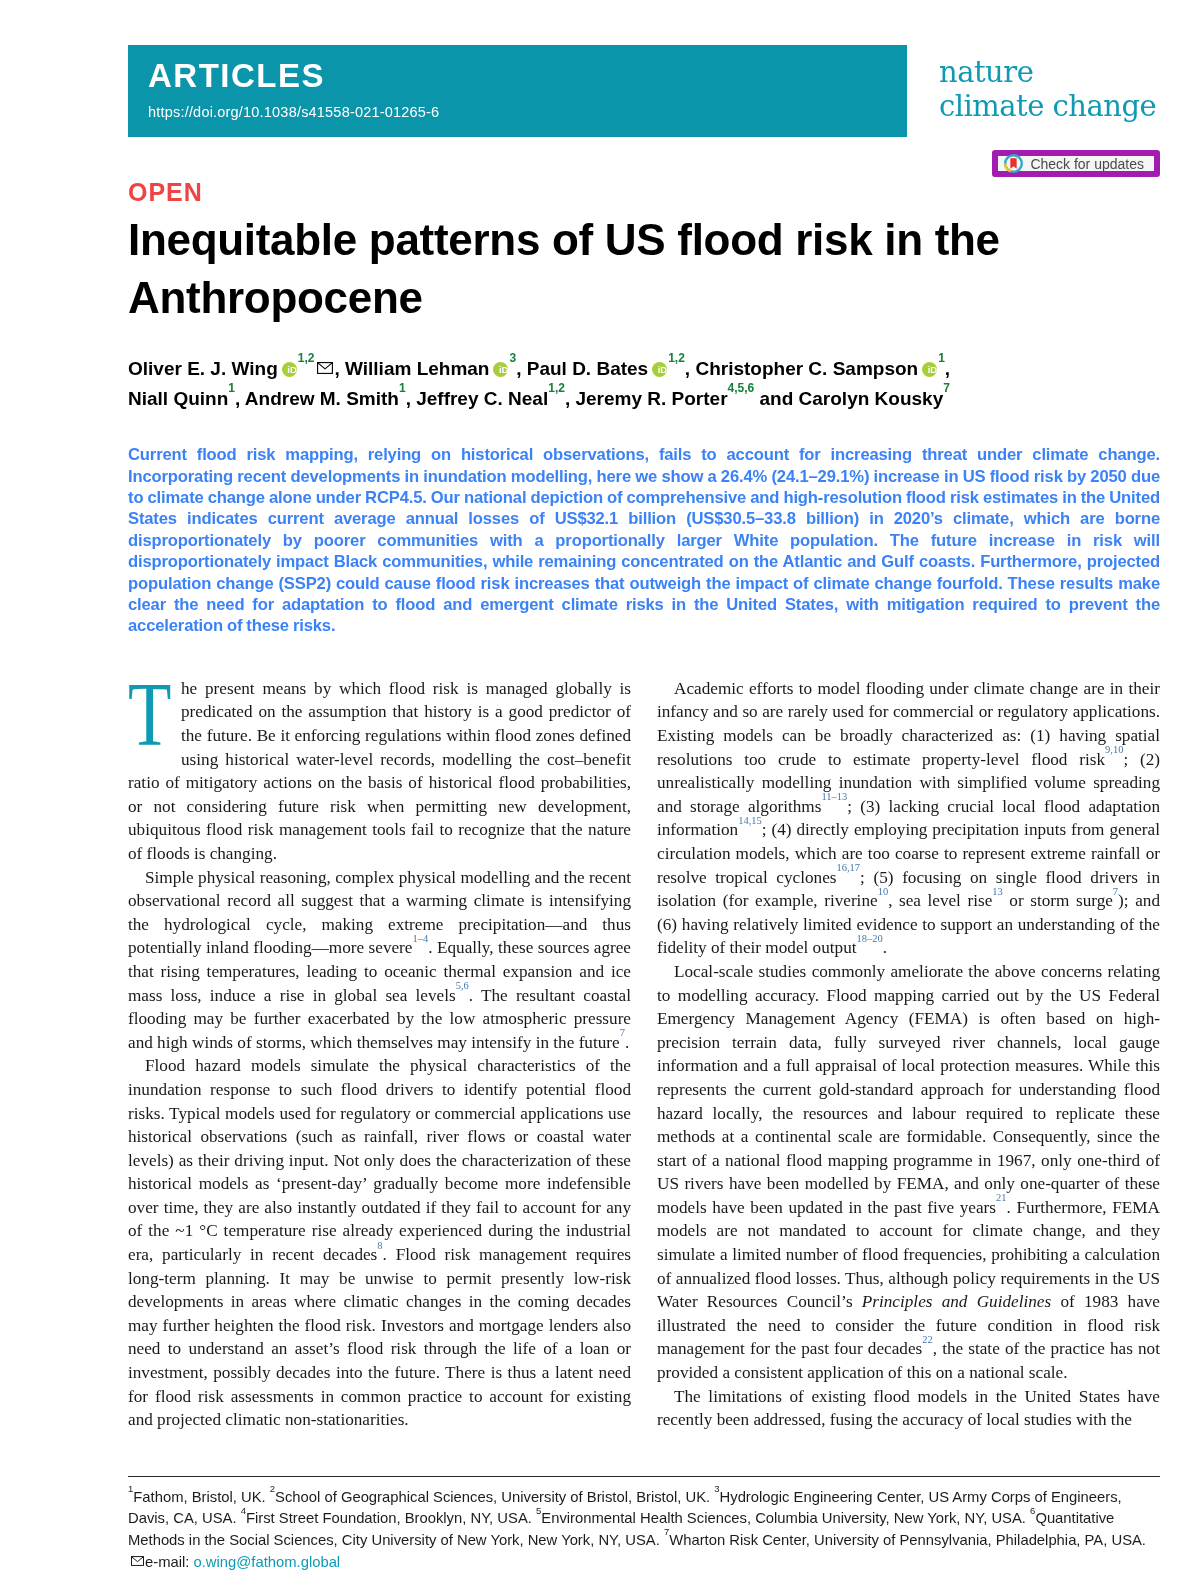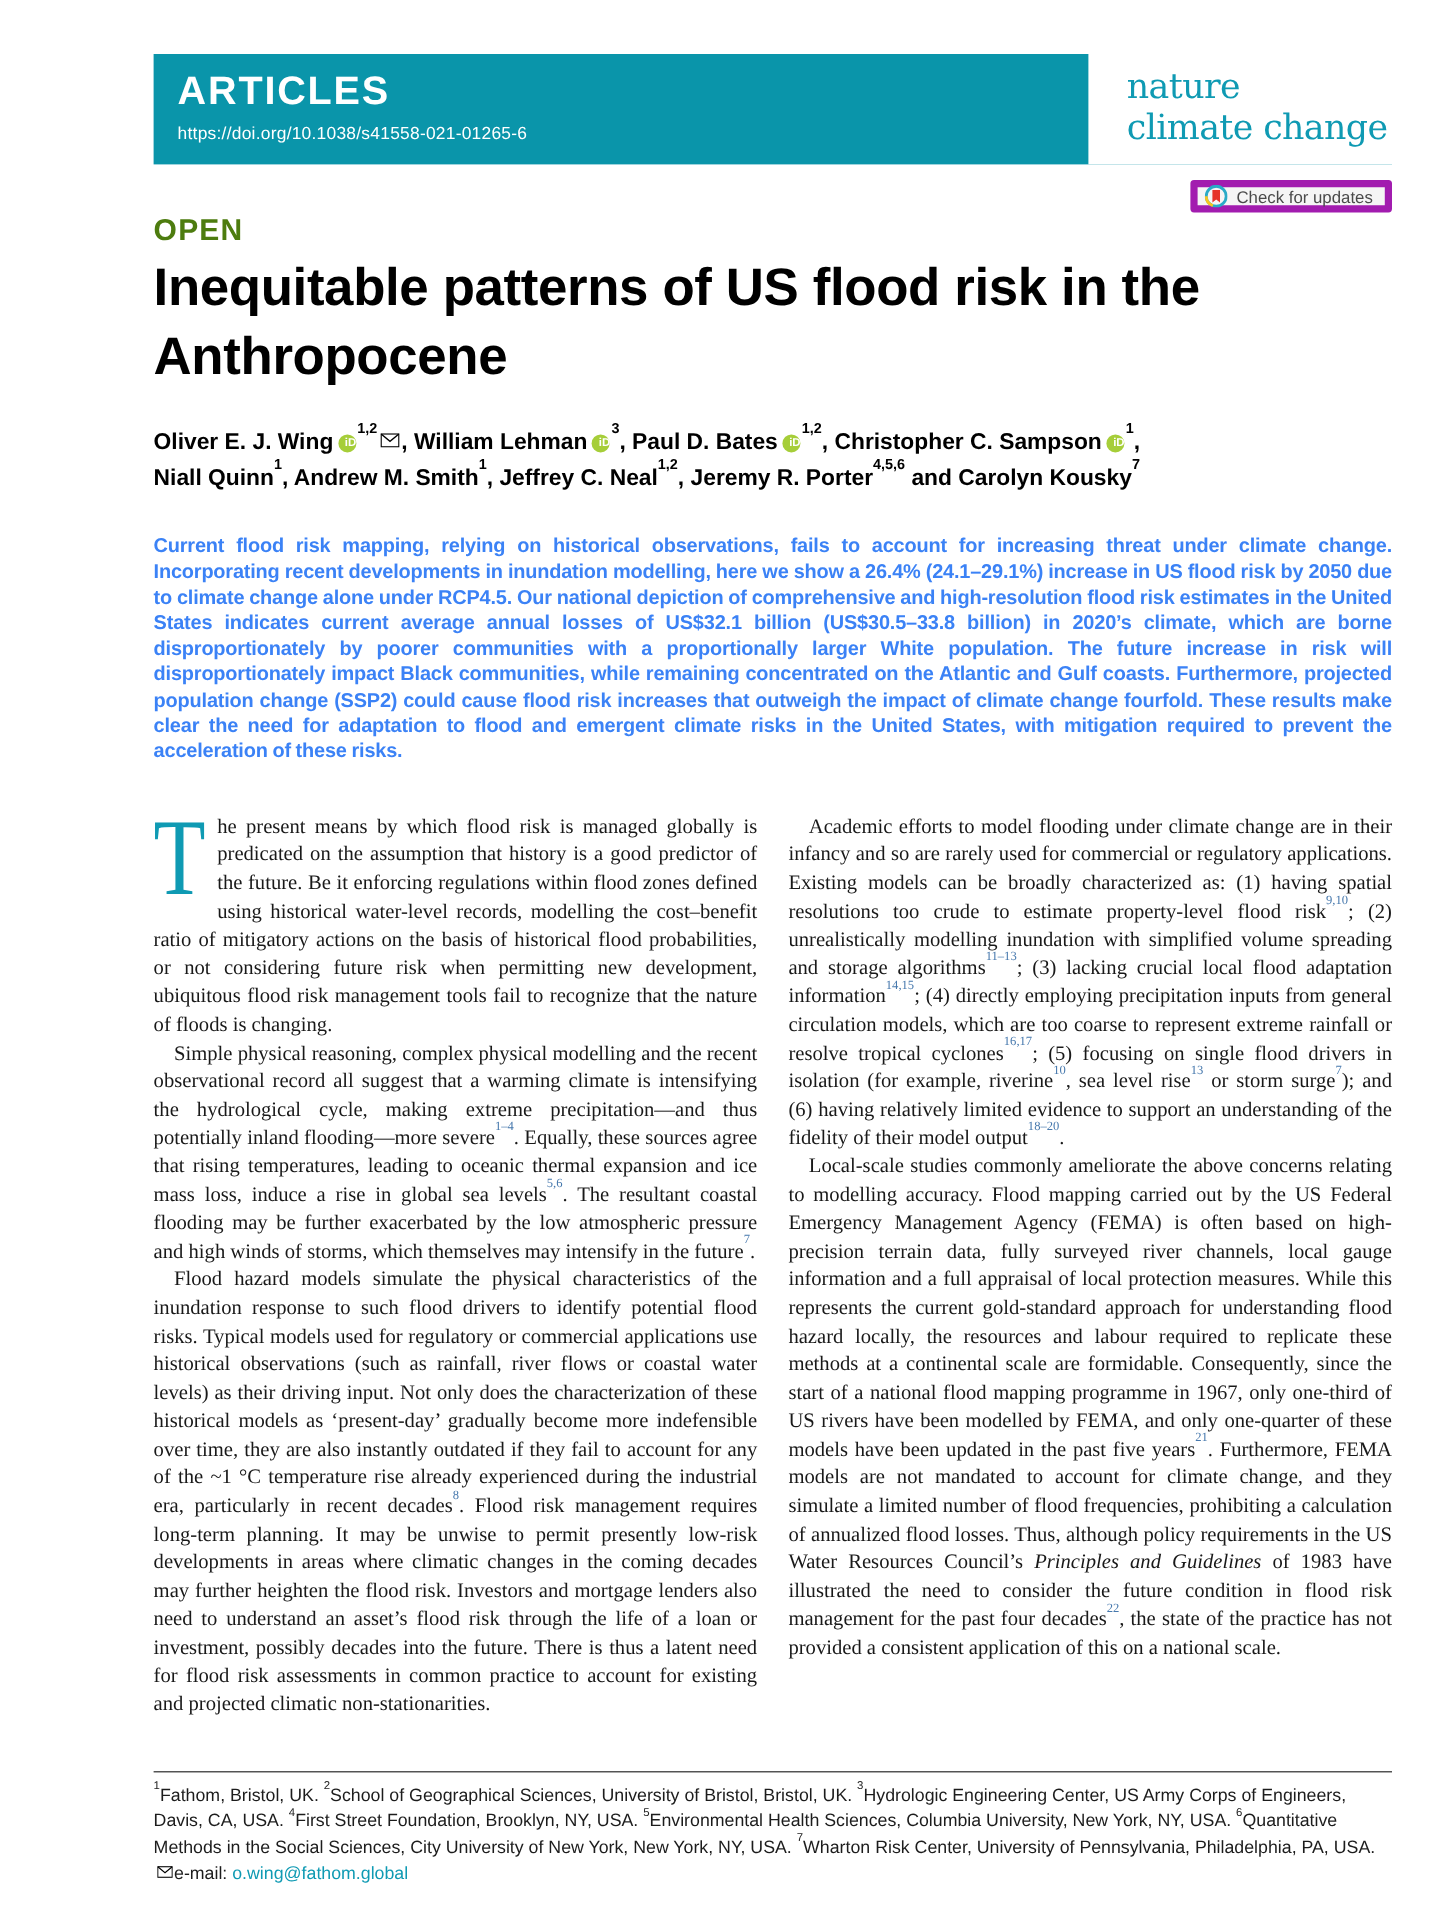--- a/index.html
+++ b/index.html
@@ -10,39 +10,39 @@
   .masthead{position:relative;background:#0a95aa;height:92px;}
   .articles{color:#fff;font-weight:bold;font-size:33px;letter-spacing:1.5px;padding:12px 0 0 20px;}
   .doi{color:#fff;font-size:14.5px;padding:9px 0 0 20px;letter-spacing:0.2px;}
   .logo-box{position:absolute;right:0;top:0;height:92px;width:253px;background:#ffffff;box-sizing:border-box;padding:10px 0 0 32px;}
   .logo-l1,.logo-l2{font-family:"DejaVu Serif","Liberation Serif",serif;color:#0f9ab3;font-size:29px;line-height:34px;letter-spacing:-0.5px;}
 
   
   .badge-row{display:flex;justify-content:flex-end;margin-top:13px;height:27px;}
   .check-badge{display:inline-flex;align-items:center;gap:7px;background:#f5f5f5;border:6px solid #a21caf;border-radius:3px;padding:2px 10px 2px 6px;font-size:14px;color:#4a4a4a;cursor:pointer;}
 
-  .open{color:#4d7c0f;font-weight:bold;font-size:25px;letter-spacing:1px;margin-top:1px;}
+  .open{color:#ef4444;font-weight:bold;font-size:25px;letter-spacing:1px;margin-top:1px;}
   .title{font-size:44px;font-weight:bold;line-height:1.32;color:#000;margin-top:4px;max-width:980px;letter-spacing:-0.3px;}
   .authors{margin-top:27px;font-size:19px;font-weight:bold;line-height:30px;color:#000;}
 
   .orcid{display:inline-block;width:15px;height:15px;border-radius:50%;background:#a6ce39;color:#fff;font-size:9.5px;font-weight:bold;text-align:right;line-height:15px;margin:0 1px 0 4px;vertical-align:2px;cursor:pointer;}
   .mail-ic svg{margin:0 1px 0 3px;vertical-align:1px;}
 
   .abstract{margin-top:30px;font-weight:bold;font-size:16.6px;line-height:21.4px;text-align:justify;color:#3b82f6;letter-spacing:-0.15px;word-spacing:-0.5px;}
 
   
   .cols{display:flex;gap:26px;margin-top:40px;}
   .col{flex:1;font-family:"Liberation Serif","DejaVu Serif",serif;font-size:17.2px;line-height:23.6px;text-align:justify;color:#191919;}
   .col p{margin:0;}
   .col p.ind{text-indent:17px;}
   .dropcap{float:left;font-family:"Liberation Serif",serif;color:#0f9ab3;font-size:91px;line-height:68px;width:46px;margin:4px 7px 0 0;transform:scaleX(0.78);transform-origin:left top;}
 
   sup.r{font-size:10.5px;position:relative;top:-0.45em;line-height:0;}
   .col sup.r{color:#4678ad;}
-  .authors sup.r{color:#000000;font-size:12px;top:-0.5em;}
+  .authors sup.r{color:#15803d;font-size:12px;top:-0.5em;}
   .footnotes sup.r,.email sup.r{color:#222;font-size:9.5px;top:-0.4em;}
 
   
   .fnrule{border-top:1px solid #2b2b2b;margin-top:44px;}
   .footnotes{margin-top:10px;font-size:14.8px;line-height:21.5px;color:#1c1c1c;}
   .email{margin-top:3px;font-size:14.8px;color:#1c1c1c;}
   .email .mail-ic svg{width:13px;height:10px;}
   .lnk{color:#0f9ab3;cursor:pointer;}
 
   
@@ -93,20 +93,21 @@
 
   <div class="cols">
     <div class="col">
         <p><span class="dropcap">T</span>he present means by which flood risk is managed globally is predicated on the assumption that history is a good predictor of the future. Be it enforcing regulations within flood zones defined using historical water-level records, modelling the cost–benefit ratio of mitigatory actions on the basis of historical flood probabilities, or not considering future risk when permitting new development, ubiquitous flood risk management tools fail to recognize that the nature of floods is changing.</p>
         <p class="ind">Simple physical reasoning, complex physical modelling and the recent observational record all suggest that a warming climate is intensifying the hydrological cycle, making extreme precipitation—and thus potentially inland flooding—more severe<sup class="r">1–4</sup>. Equally, these sources agree that rising temperatures, leading to oceanic thermal expansion and ice mass loss, induce a rise in global sea levels<sup class="r">5,6</sup>. The resultant coastal flooding may be further exacerbated by the low atmospheric pressure and high winds of storms, which themselves may intensify in the future<sup class="r">7</sup>.</p>
         <p class="ind">Flood hazard models simulate the physical characteristics of the inundation response to such flood drivers to identify potential flood risks. Typical models used for regulatory or commercial applications use historical observations (such as rainfall, river flows or coastal water levels) as their driving input. Not only does the characterization of these historical models as ‘present-day’ gradually become more indefensible over time, they are also instantly outdated if they fail to account for any of the ~1 °C temperature rise already experienced during the industrial era, particularly in recent decades<sup class="r">8</sup>. Flood risk management requires long-term planning. It may be unwise to permit presently low-risk developments in areas where climatic changes in the coming decades may further heighten the flood risk. Investors and mortgage lenders also need to understand an asset’s flood risk through the life of a loan or investment, possibly decades into the future. There is thus a latent need for flood risk assessments in common practice to account for existing and projected climatic non-stationarities.</p>
       </div>
     <div class="col">
         <p class="ind">Academic efforts to model flooding under climate change are in their infancy and so are rarely used for commercial or regulatory applications. Existing models can be broadly characterized as: (1) having spatial resolutions too crude to estimate property-level flood risk<sup class="r">9,10</sup>; (2) unrealistically modelling inundation with simplified volume spreading and storage algorithms<sup class="r">11–13</sup>; (3) lacking crucial local flood adaptation information<sup class="r">14,15</sup>; (4) directly employing precipitation inputs from general circulation models, which are too coarse to represent extreme rainfall or resolve tropical cyclones<sup class="r">16,17</sup>; (5) focusing on single flood drivers in isolation (for example, riverine<sup class="r">10</sup>, sea level rise<sup class="r">13</sup> or storm surge<sup class="r">7</sup>); and (6) having relatively limited evidence to support an understanding of the fidelity of their model output<sup class="r">18–20</sup>.</p>
         <p class="ind">Local-scale studies commonly ameliorate the above concerns relating to modelling accuracy. Flood mapping carried out by the US Federal Emergency Management Agency (FEMA) is often based on high-precision terrain data, fully surveyed river channels, local gauge information and a full appraisal of local protection measures. While this represents the current gold-standard approach for understanding flood hazard locally, the resources and labour required to replicate these methods at a continental scale are formidable. Consequently, since the start of a national flood mapping programme in 1967, only one-third of US rivers have been modelled by FEMA, and only one-quarter of these models have been updated in the past five years<sup class="r">21</sup>. Furthermore, FEMA models are not mandated to account for climate change, and they simulate a limited number of flood frequencies, prohibiting a calculation of annualized flood losses. Thus, although policy requirements in the US Water Resources Council’s <em>Principles and Guidelines</em> of 1983 have illustrated the need to consider the future condition in flood risk management for the past four decades<sup class="r">22</sup>, the state of the practice has not provided a consistent application of this on a national scale.</p>
+        <p class="ind">The limitations of existing flood models in the United States have recently been addressed, fusing the accuracy of local studies with the</p>
       </div>
   </div>
 
   <div class="fnrule"></div>
   <div class="footnotes"><sup class="r">1</sup>Fathom, Bristol, UK. <sup class="r">2</sup>School of Geographical Sciences, University of Bristol, Bristol, UK. <sup class="r">3</sup>Hydrologic Engineering Center, US Army Corps of Engineers, Davis, CA, USA. <sup class="r">4</sup>First Street Foundation, Brooklyn, NY, USA. <sup class="r">5</sup>Environmental Health Sciences, Columbia University, New York, NY, USA. <sup class="r">6</sup>Quantitative Methods in the Social Sciences, City University of New York, New York, NY, USA. <sup class="r">7</sup>Wharton Risk Center, University of Pennsylvania, Philadelphia, PA, USA.</div>
   <div class="email"><span class="mail-ic"><svg width="16" height="12" viewBox="0 0 16 12">
           <rect x="0.6" y="0.6" width="14.8" height="10.8" fill="none" stroke="#000" stroke-width="1.1"></rect>
           <path d="M0.6 0.6 L8 6.8 L15.4 0.6" fill="none" stroke="#000" stroke-width="1.1"></path>
         </svg></span>e-mail: <span class="lnk">o.wing@fathom.global</span></div>
 

